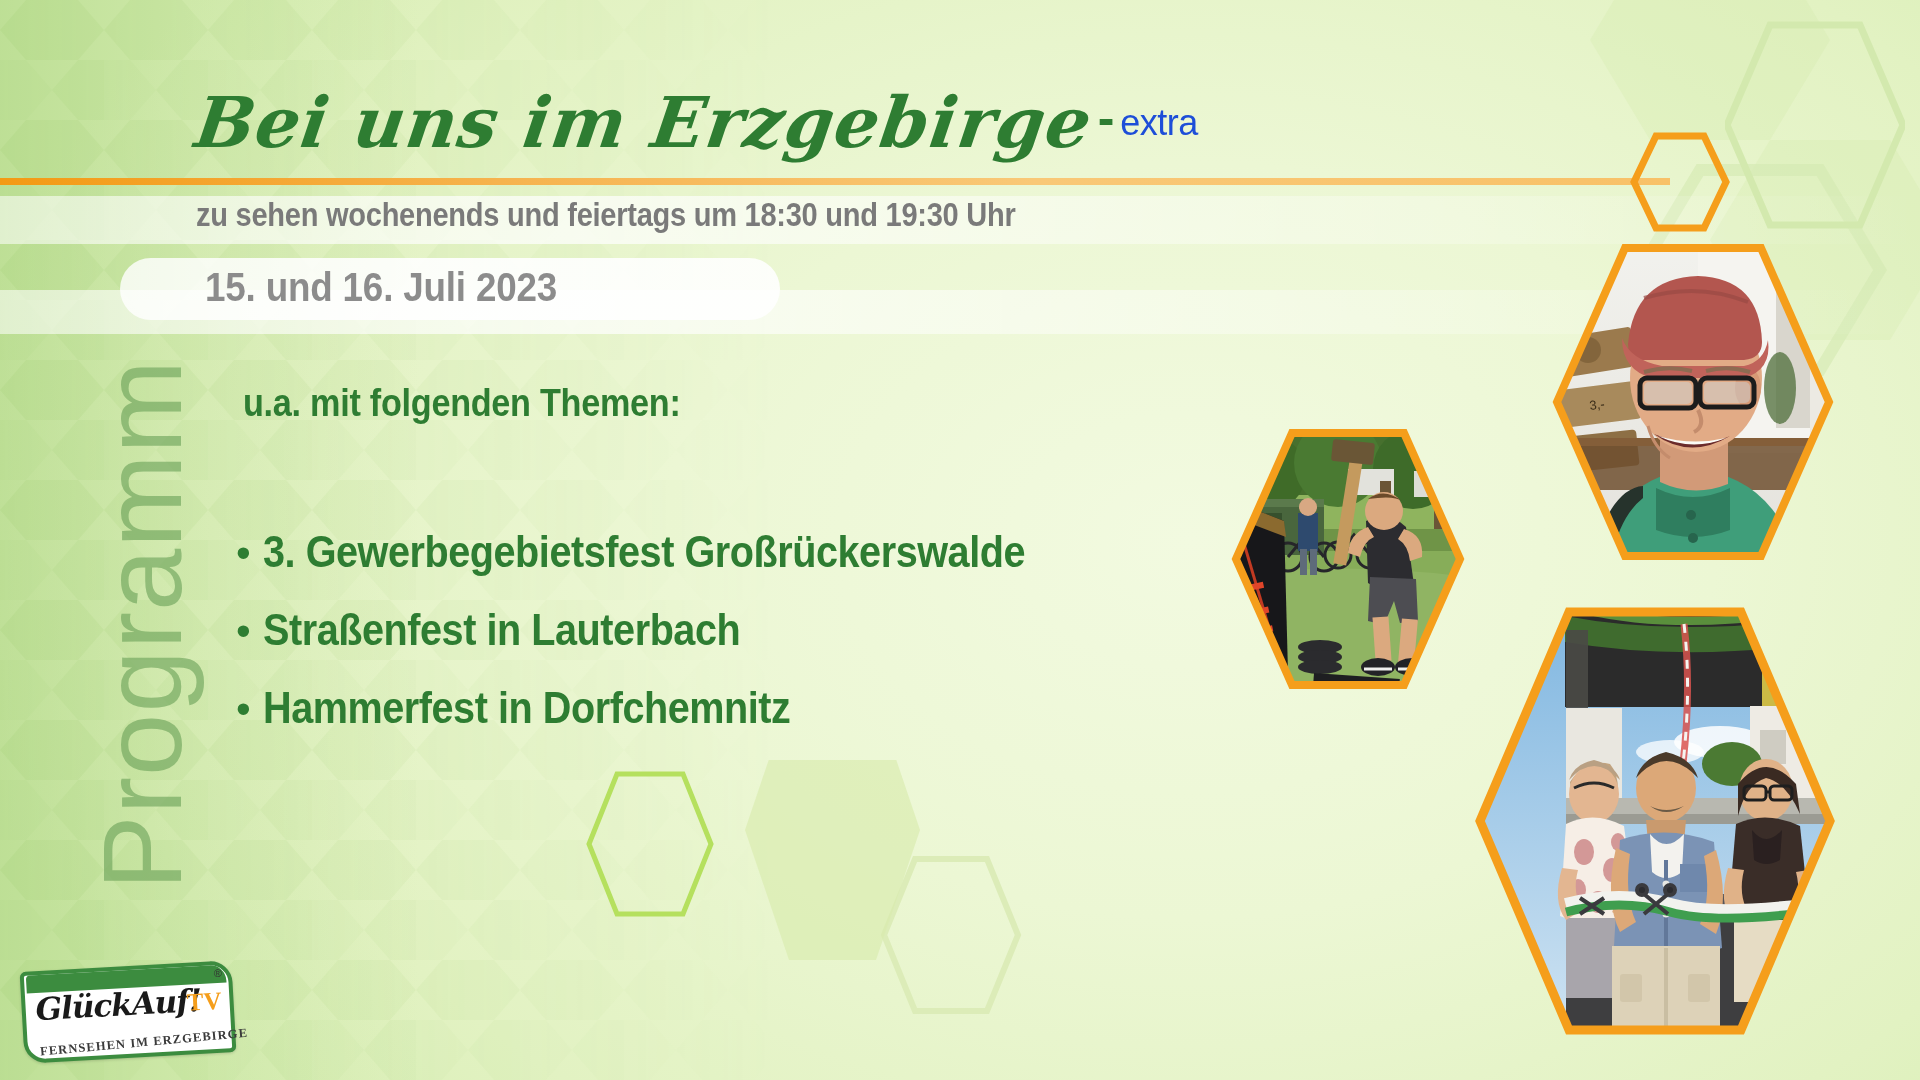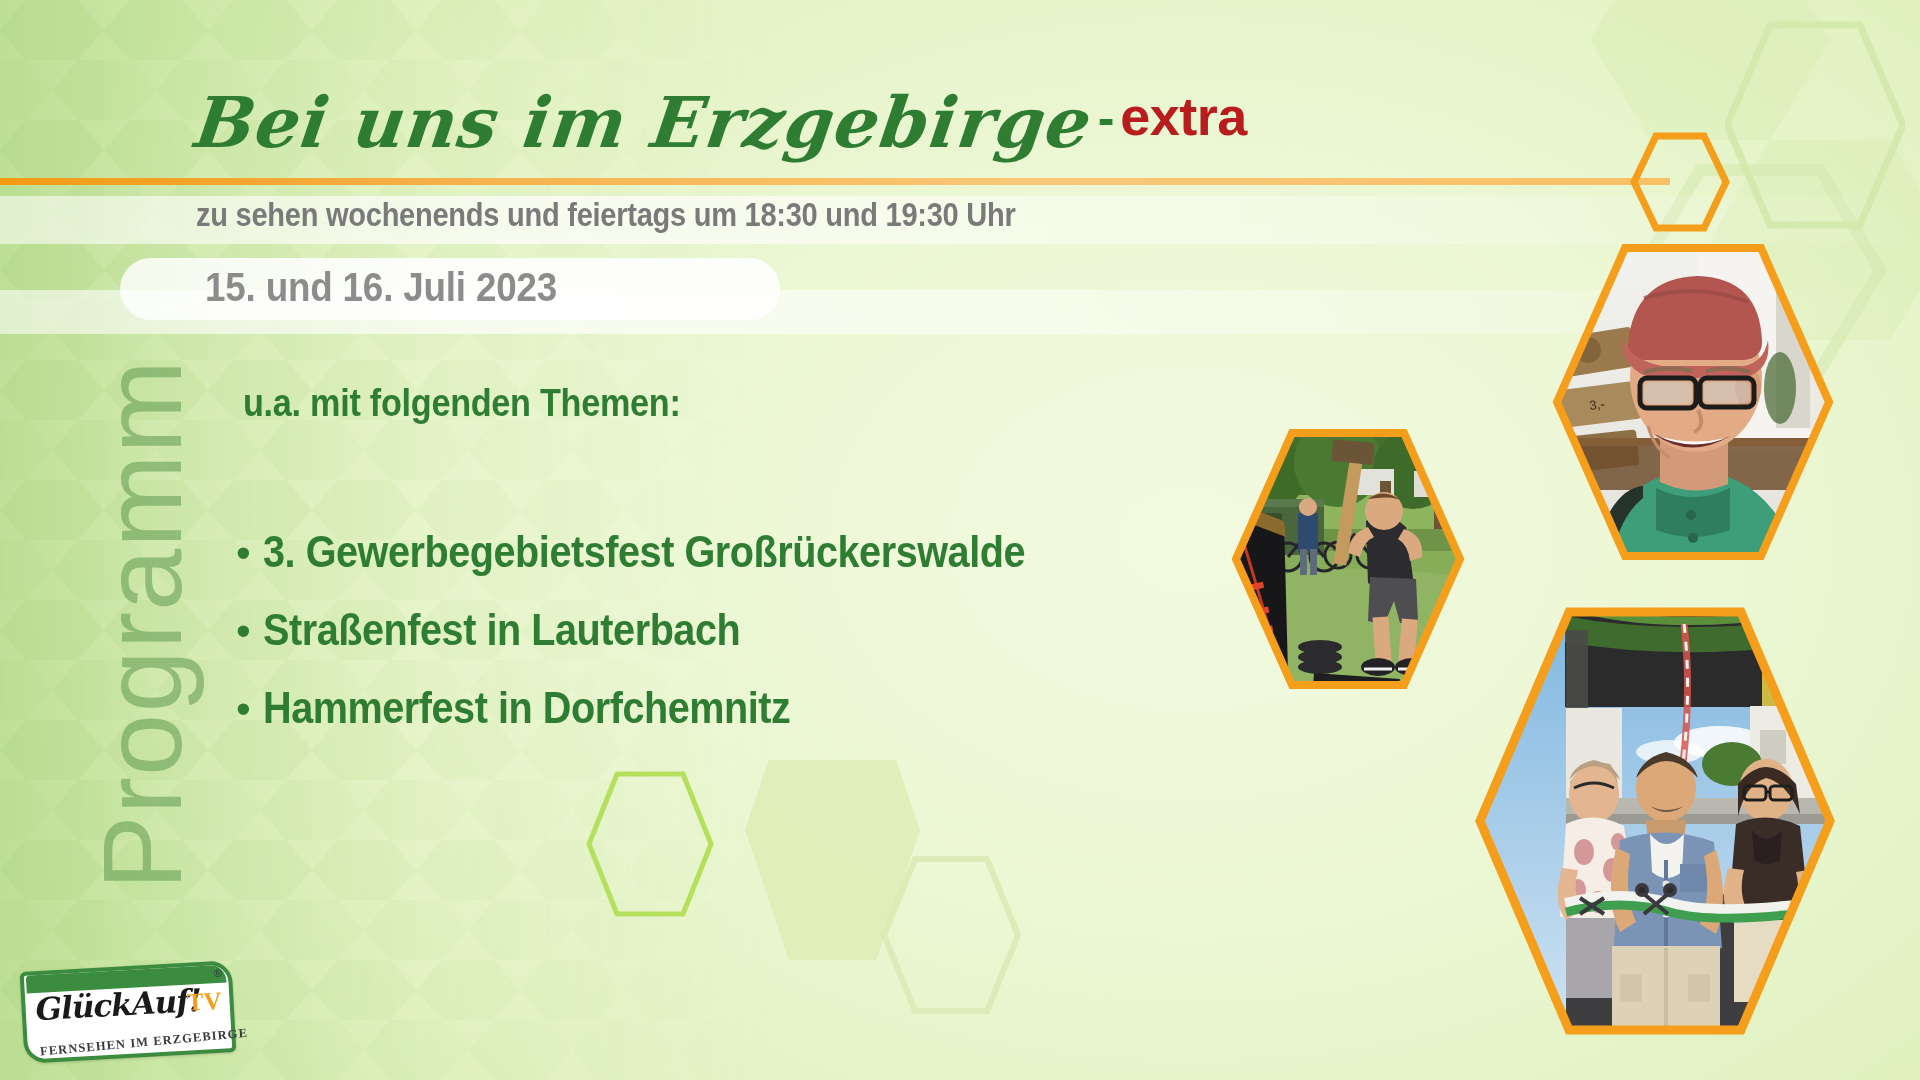--- a/index.html
+++ b/index.html
@@ -78,23 +78,23 @@
   .title-dash {
     font-family: "Liberation Sans", sans-serif;
     font-weight: 700;
     font-size: 50px;
     color: #2E7D32;
     vertical-align: 12px;
     padding: 0 6px;
   }
   .title-extra {
     font-family: "Liberation Sans", sans-serif;
-    font-weight: 700;
-    font-size: 54px;
-    color: #b91c1c;
+    font-weight: 400;
+    font-size: 36px;
+    color: #1d4ed8;
     vertical-align: 12px;
     letter-spacing: -.5px;
   }
 
   
   .subtitle {
     position: absolute;
     left: 196px; top: 196px;
     font-size: 33px;
     font-weight: 700;

